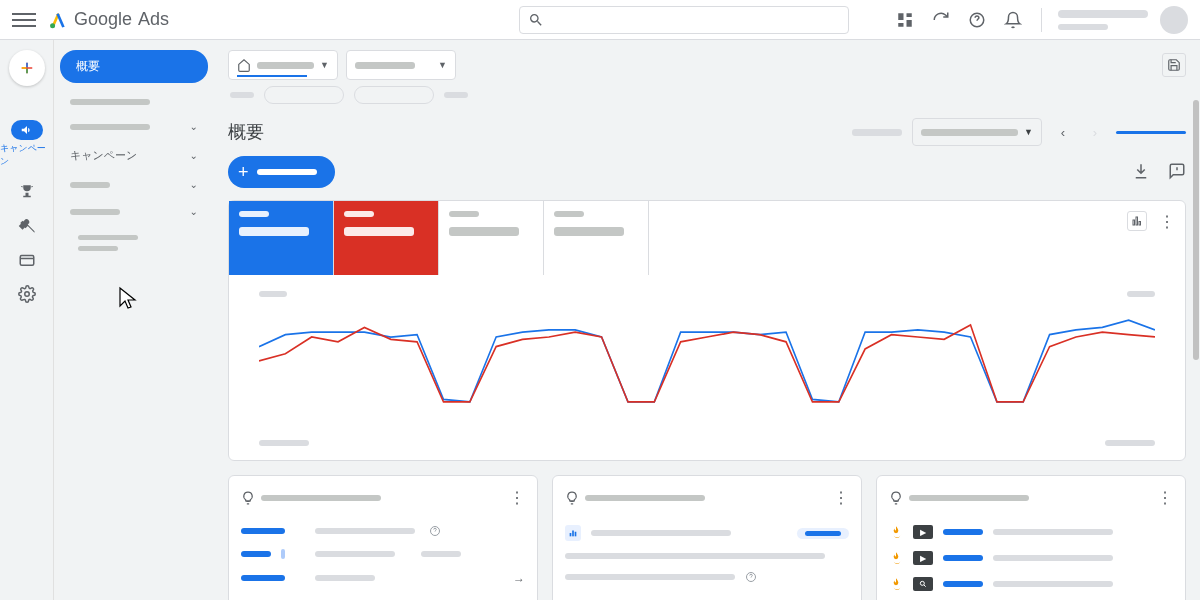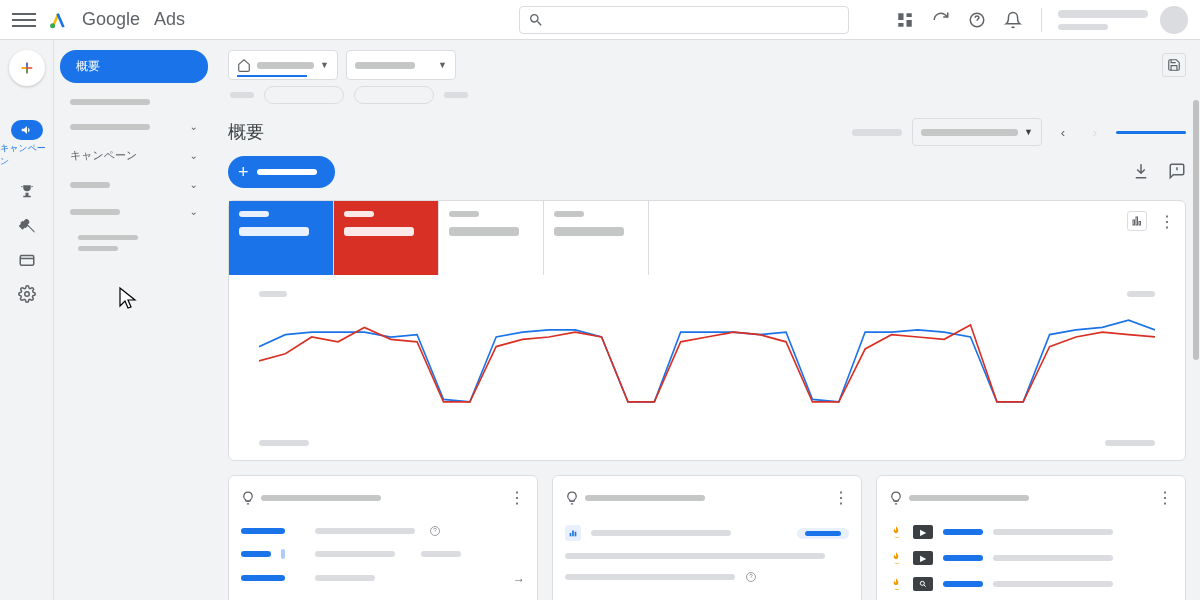--- a/index.html
+++ b/index.html
@@ -2,21 +2,21 @@
 <html><head>
 <meta charset="utf-8">
 <style>
 * { box-sizing: border-box; margin: 0; padding: 0; font-family: Arial, "Hiragino Sans", sans-serif; }
 body { background: #f1f3f4; color: #3c4043; font-size: 13px; overflow: hidden; }
 
 
 .header { height: 40px; background: #fff; border-bottom: 1px solid #dadce0; display: flex; align-items: center; padding: 0 12px; gap: 12px; }
 .menu-icon { width: 24px; height: 24px; display: flex; flex-direction: column; justify-content: center; gap: 4px; cursor: pointer; }
 .menu-icon span { height: 2px; background: #5f6368; }
-.logo { display: flex; align-items: center; gap: 14px; font-size: 18px; }
+.logo { display: flex; align-items: center; gap: 6px; font-size: 18px; }
 .logo-icon { width: 20px; height: 20px; }
 .logo-text { color: #5f6368; }
 .logo-ads { color: #5f6368; font-weight: 400; }
 .header-spacer { flex: 1; }
 .search-box { width: 330px; height: 28px; border: 1px solid #dadce0; border-radius: 4px; display: flex; align-items: center; padding: 0 8px; gap: 8px; }
 .search-box svg { width: 16px; height: 16px; fill: #5f6368; }
 .search-box input { border: none; outline: none; flex: 1; font-size: 13px; }
 .header-icon { width: 24px; height: 24px; display: flex; align-items: center; justify-content: center; cursor: pointer; color: #5f6368; }
 .header-divider { width: 1px; height: 24px; background: #dadce0; margin: 0 4px; }
 .header-placeholder { width: 90px; height: 8px; background: #dadce0; border-radius: 4px; }

